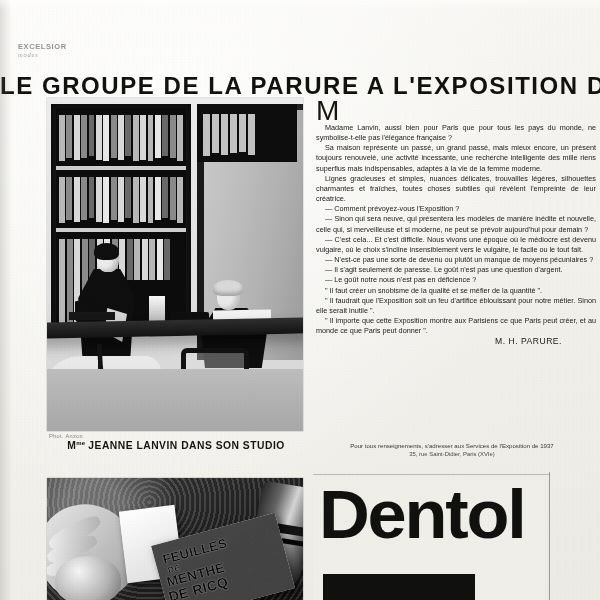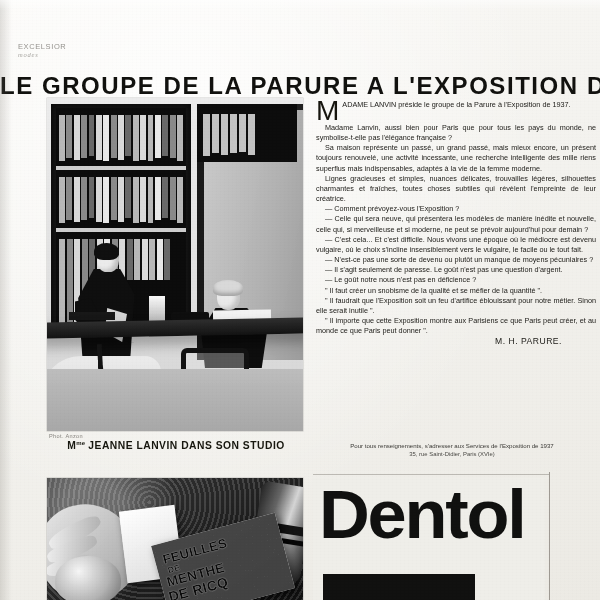--- a/index.html
+++ b/index.html
@@ -38,21 +38,21 @@
   
   .masthead {
     position: absolute;
     left: 18px;
     top: 43px;
     line-height: 1;
     color: #6d6a64;
   }
   .masthead .brand {
     font-size: 7.5px;
-    font-weight: normal;
+    font-weight: bold;
     letter-spacing: .6px;
     opacity: .72;
     filter: blur(.22px);
   }
   .masthead .sub {
     font-family: "Liberation Serif", serif;
     font-style: italic;
     font-size: 6.5px;
     letter-spacing: .8px;
     margin-top: 1px;
@@ -555,26 +555,26 @@
         <div class="chair-leg r"></div>
       </div>
       <div class="floor"></div>
     </div>
   </div>
 
   <div class="photo-credit">Phot. Anzon</div>
   <div class="photo-caption"><span>M</span><sup>me</sup><span> JEANNE LANVIN DANS SON STUDIO</span></div>
 
   <div class="article">
-    <p class="dropcap-para"><span class="dropcap">M</span><span>ADAME LANVIN préside le groupe de la Parure à l'Exposition de 1937.</span></p>
+    <p class="dropcap-para"><span class="dropcap">M</span></p>
     <p>Madame Lanvin, aussi bien pour Paris que pour tous les pays du monde, ne symbolise-t-elle pas l'élégance française ?</p>
     <p>Sa maison représente un passé, un grand passé, mais mieux encore, un présent toujours renouvelé, une activité incessante, une recherche intelligente des mille riens superflus mais indispensables, adaptés à la vie de la femme moderne.</p>
     <p>Lignes gracieuses et simples, nuances délicates, trouvailles légères, silhouettes charmantes et fraîches, toutes choses subtiles qui révèlent l'empreinte de leur créatrice.</p>
     <p>— Comment prévoyez-vous l'Exposition ?</p>
-    <p>— Celle qui sera neuve, qui présentera les modèles de manière inédite et nouvelle, celle qui, si merveilleuse et si moderne, ne peut se prévoir aujourd'hui pour demain ?</p>
+    <p>— Sinon qui sera neuve, qui présentera les modèles de manière inédite et nouvelle, celle qui, si merveilleuse et si moderne, ne peut se prévoir aujourd'hui pour demain ?</p>
     <p>— C'est cela... Et c'est difficile. Nous vivons une époque où le médiocre est devenu vulgaire, où le choix s'incline insensiblement vers le vulgaire, le facile ou le tout fait.</p>
     <p>— N'est-ce pas une sorte de devenu ou plutôt un manque de moyens pécuniaires ?</p>
     <p>— Il s'agit seulement de paresse. Le goût n'est pas une question d'argent.</p>
     <p>— Le goût notre nous n'est pas en déficience ?</p>
     <p>" Il faut créer un snobisme de la qualité et se méfier de la quantité ".</p>
     <p>" Il faudrait que l'Exposition soit un feu d'artifice éblouissant pour notre métier. Sinon elle serait inutile ".</p>
     <p>" Il importe que cette Exposition montre aux Parisiens ce que Paris peut créer, et au monde ce que Paris peut donner ".</p>
     <p class="byline">M. H. PARURE.</p>
   </div>
 

